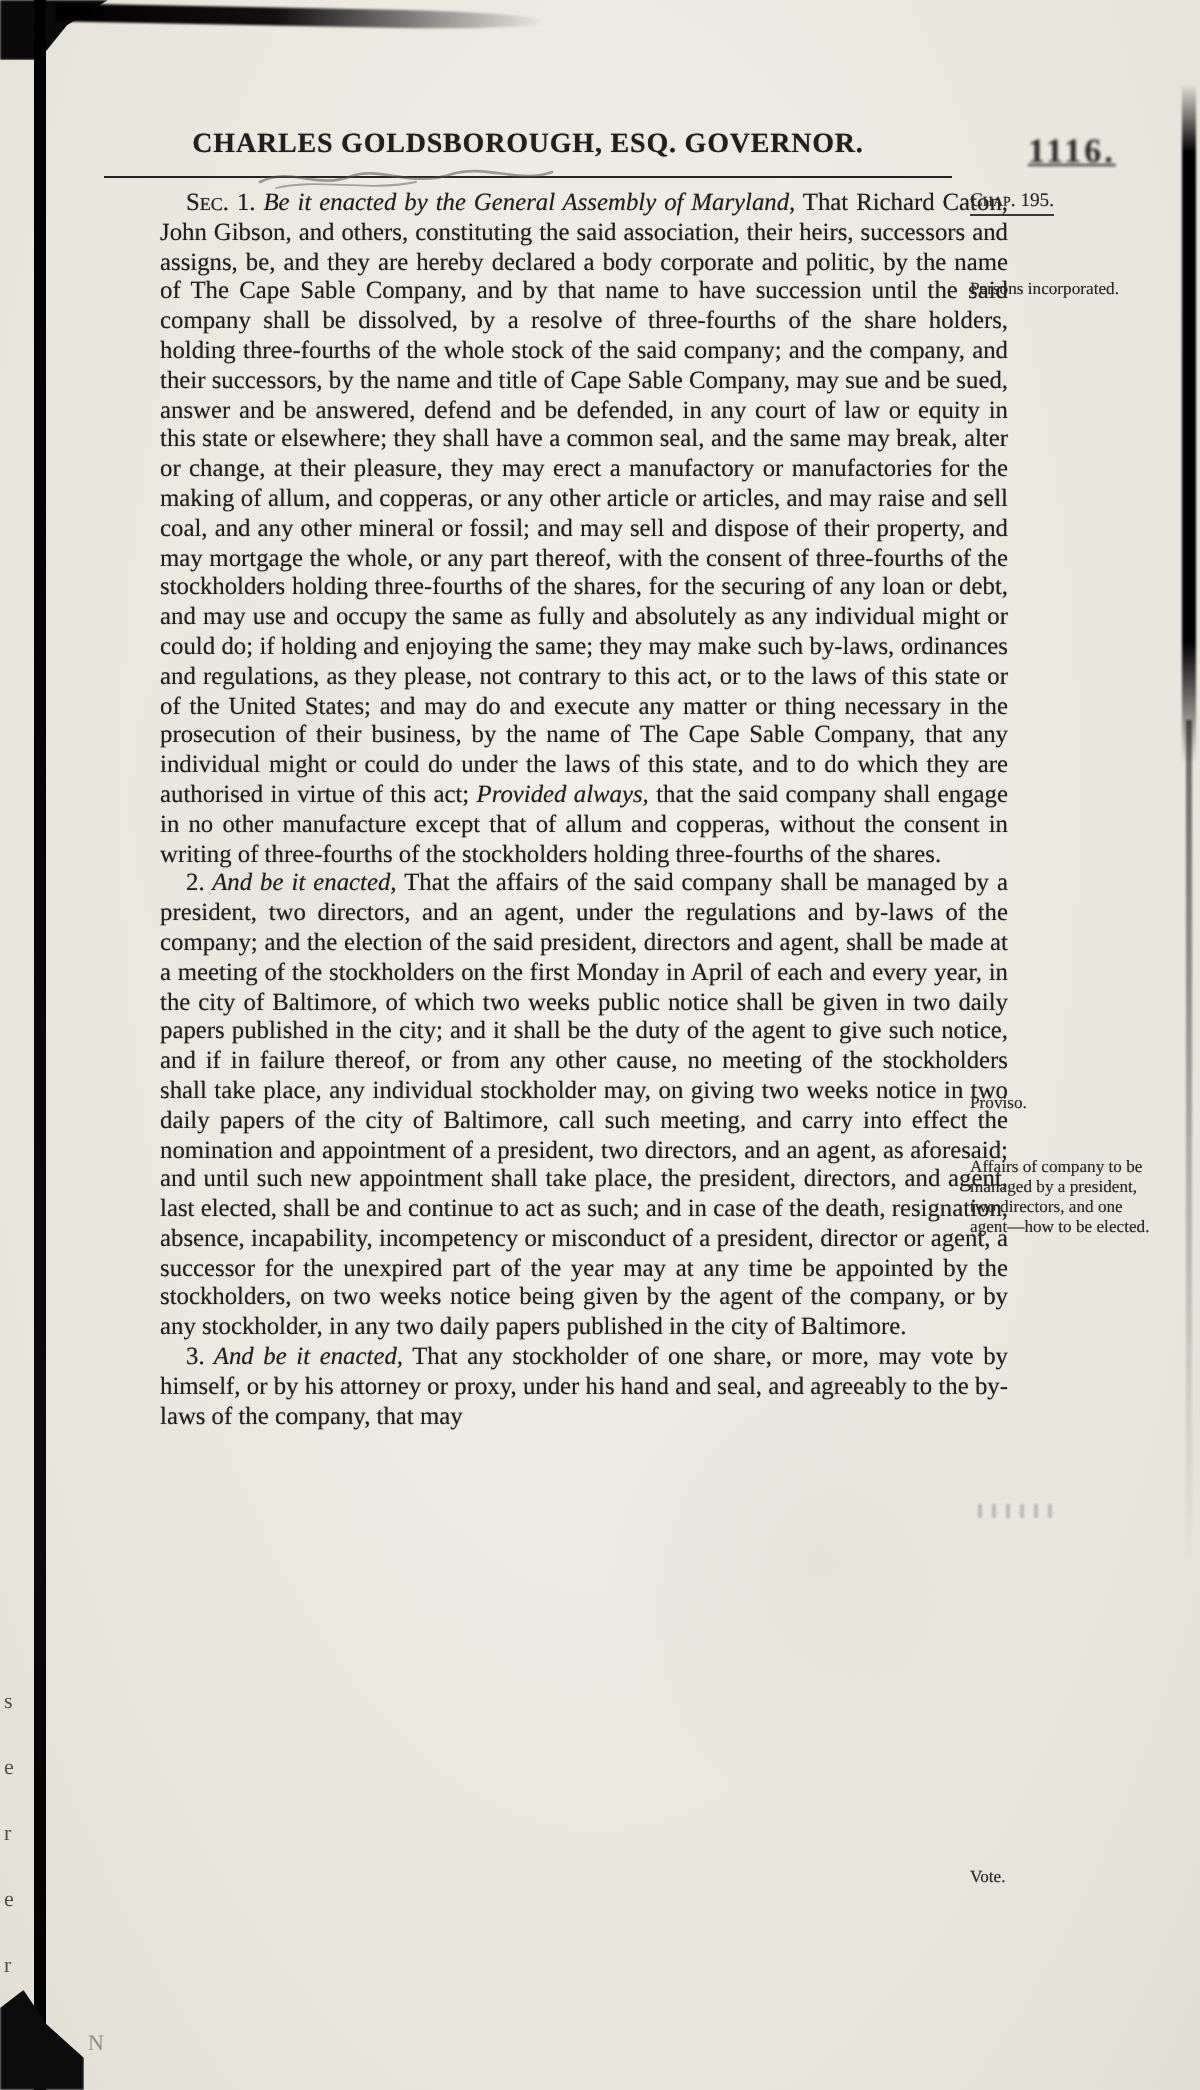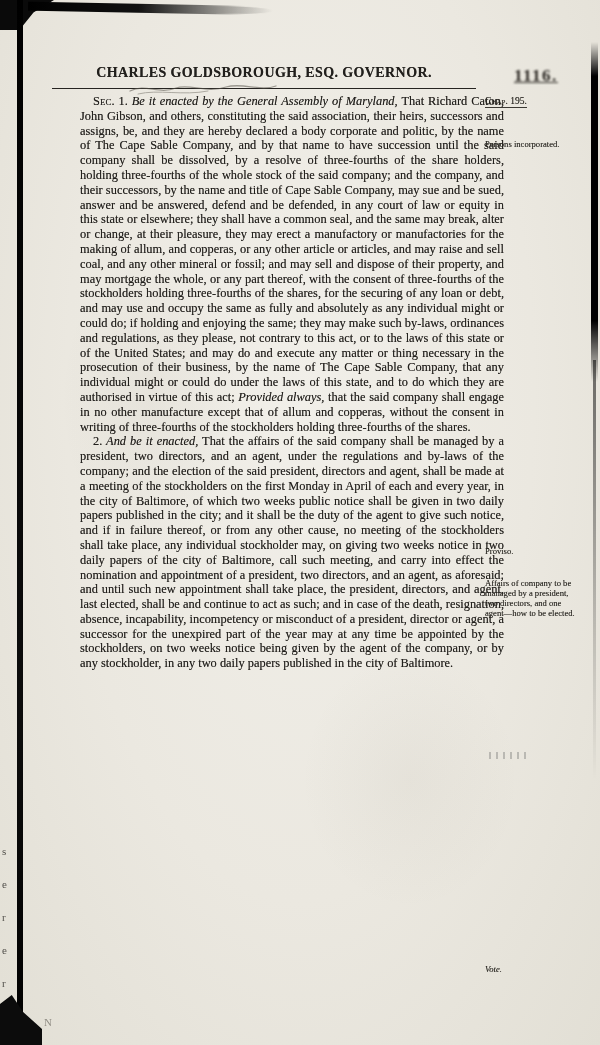--- a/index.html
+++ b/index.html
@@ -126,21 +126,21 @@
     text-shadow: 0 0 .35px rgba(30,27,22,.5);
   }
   .note-chap { top: 96px; font-size: 9.6px; }
   .note-chap .note-inner {
     font-variant: small-caps; border-bottom: 1px solid #3a3833;
     padding-bottom: 1px; display: inline-block;
   }
   .note-persons { top: 139px; }
   .note-proviso { top: 530px; margin-top: 16px; }
   .note-affairs { top: 578px; }
-  .note-vote    { top: 964px; font-style: italic; }
+  .note-vote    { top: 933px; }
 </style>
 </head>
 <body>
 
 <div class="page">
 
   <div class="artifact blob-tl"></div>
   <div class="artifact streak-top"></div>
   <div class="artifact bar-left"></div>
   <div class="artifact bar-right"></div>
@@ -167,20 +167,21 @@
   <svg class="scribble" width="150" height="18" viewBox="0 0 150 18">
     <path d="M2,11 C18,3 30,15 48,8 C62,3 78,14 98,7 C115,2 132,12 148,6" fill="none" stroke="#58544c" stroke-width="1.3" stroke-linecap="round"></path>
     <path d="M10,14 C30,9 55,16 80,11" fill="none" stroke="#6a665e" stroke-width="0.9" stroke-linecap="round"></path>
   </svg>
 
   <div class="body-text">
     <p><span class="sc">Sec. 1.</span><span class="it"> Be it enacted by the General Assembly of Maryland,</span><span> That Richard Caton, John Gibson, and others, constituting the said association, their heirs, successors and assigns, be, and they are hereby declared a body corporate and politic, by the name of The Cape Sable Company, and by that name to have succession until the said company shall be dissolved, by a resolve of three-fourths of the share holders, holding three-fourths of the whole stock of the said company; and the company, and their successors, by the name and title of Cape Sable Company, may sue and be sued, answer and be answered, defend and be defended, in any court of law or equity in this state or elsewhere; they shall have a common seal, and the same may break, alter or change, at their pleasure, they may erect a manufactory or manufactories for the making of allum, and copperas, or any other article or articles, and may raise and sell coal, and any other mineral or fossil; and may sell and dispose of their property, and may mortgage the whole, or any part thereof, with the consent of three-fourths of the stockholders holding three-fourths of the shares, for the securing of any loan or debt, and may use and occupy the same as fully and absolutely as any individual might or could do; if holding and enjoying the same; they may make such by-laws, ordinances and regulations, as they please, not contrary to this act, or to the laws of this state or of the United States; and may do and execute any matter or thing necessary in the prosecution of their business, by the name of The Cape Sable Company, that any individual might or could do under the laws of this state, and to do which they are authorised in virtue of this act; </span><span class="it">Provided always,</span><span> that the said company shall engage in no other manufacture except that of allum and copperas, without the consent in writing of three-fourths of the stockholders holding three-fourths of the shares.</span></p>
 
     <p><span>2.</span><span class="it"> And be it enacted,</span><span> That the affairs of the said company shall be managed by a president, two directors, and an agent, under the regulations and by-laws of the company; and the election of the said president, directors and agent, shall be made at a meeting of the stockholders on the first Monday in April of each and every year, in the city of Baltimore, of which two weeks public notice shall be given in two daily papers published in the city; and it shall be the duty of the agent to give such notice, and if in failure thereof, or from any other cause, no meeting of the stockholders shall take place, any individual stockholder may, on giving two weeks notice in two daily papers of the city of Baltimore, call such meeting, and carry into effect the nomination and appointment of a president, two directors, and an agent, as aforesaid; and until such new appointment shall take place, the president, directors, and agent, last elected, shall be and continue to act as such; and in case of the death, resignation, absence, incapability, incompetency or misconduct of a president, director or agent, a successor for the unexpired part of the year may at any time be appointed by the stockholders, on two weeks notice being given by the agent of the company, or by any stockholder, in any two daily papers published in the city of Baltimore.</span></p>
 
+    <p><span>3.</span><span class="it"> And be it enacted,</span><span> That any stockholder of one share, or more, may vote by himself, or by his attorney or proxy, under his hand and seal, and agreeably to the by-laws of the company, that may</span></p>
   </div>
 
   <div class="note note-chap">
     <span class="note-inner">Chap. 195.</span>
   </div>
   <div class="note note-persons">
     <span>Persons incorporated.</span>
   </div>
   <div class="note note-proviso">
     <span>Proviso.</span>

